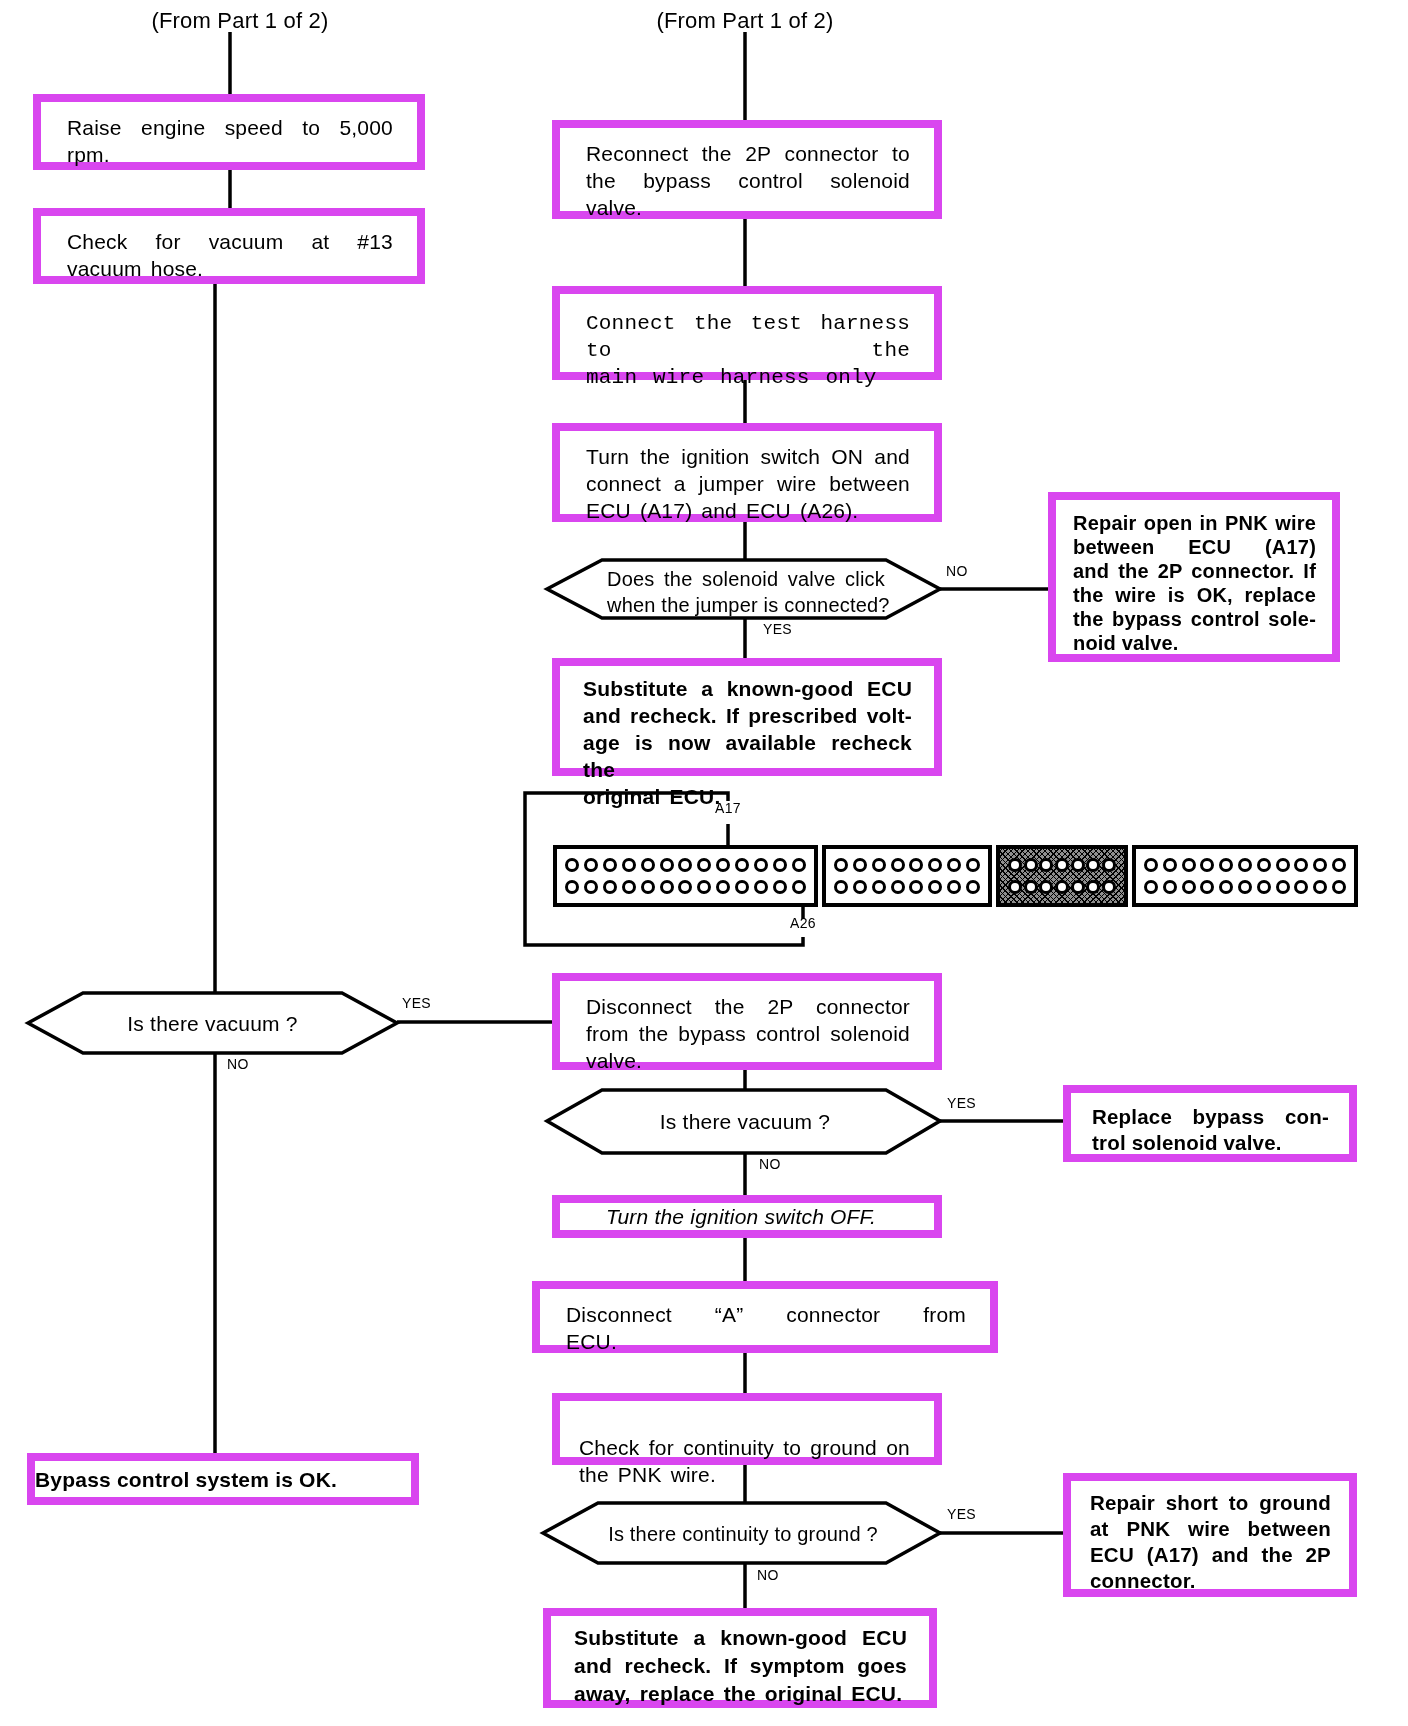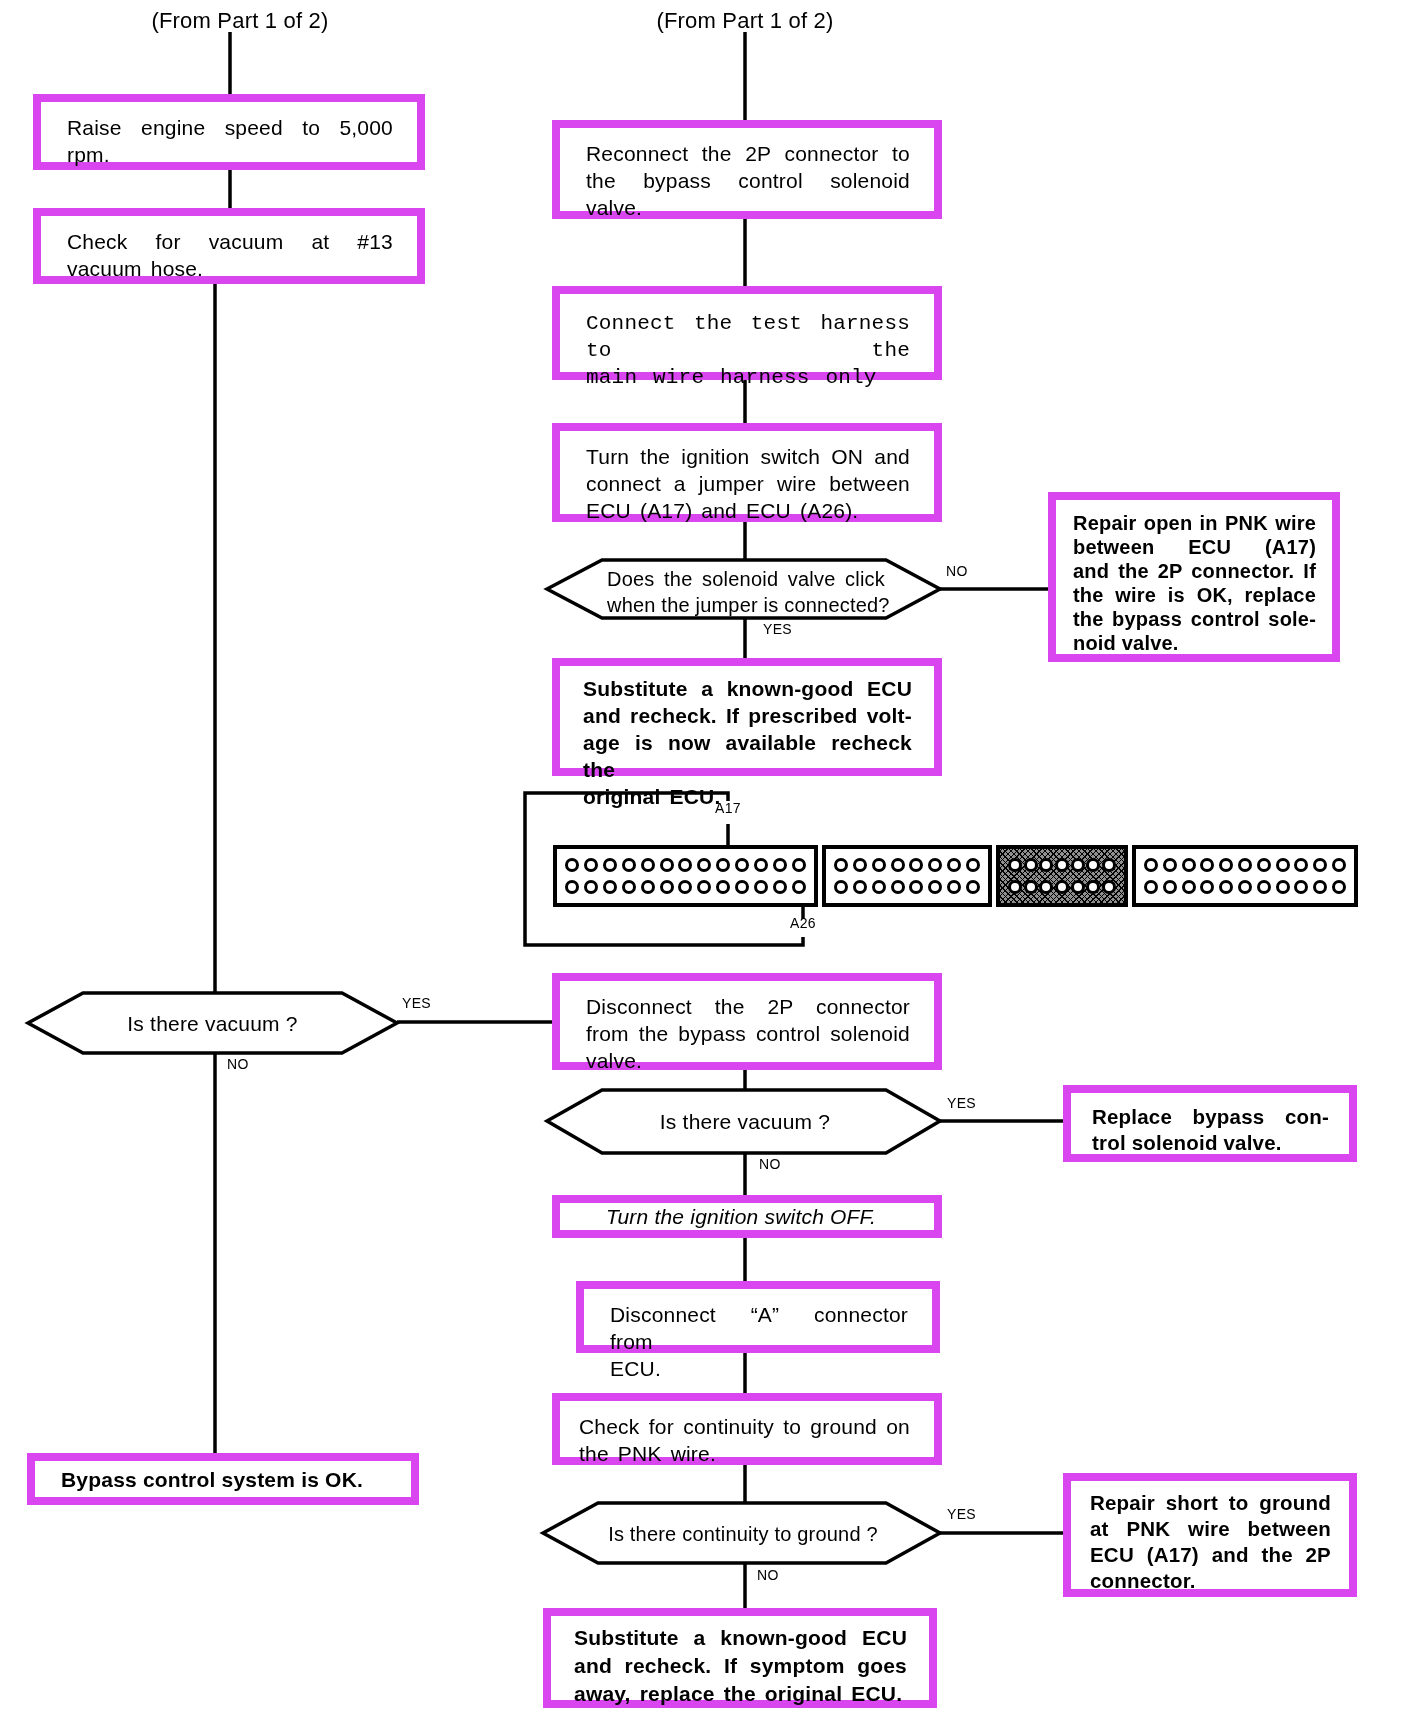--- a/index.html
+++ b/index.html
@@ -77,21 +77,21 @@
   <div class="fbox jtext j" style="left:33px;top:208px;width:392px;height:76px;">
     <div class="pad">
         <div class="ln">Check for vacuum at #13</div>
         <div class="ln">vacuum hose.</div>
       </div>
   </div>
   <div class="hextext hexcenter" style="left:60px;top:1011px;width:305px;">Is there vacuum ?</div>
   <div class="lbl" style="left:402px;top:995px;">YES</div>
   <div class="lbl" style="left:227px;top:1056px;">NO</div>
   <div class="fbox bold" style="left:27px;top:1453px;width:392px;height:52px;display:flex;align-items:center;">
-    <div style="padding-left:26px;">Bypass control system is OK.</div>
+    <div style="">Bypass control system is OK.</div>
   </div>
 
   <div class="fbox jtext j" style="left:552px;top:120px;width:390px;height:99px;">
     <div class="pad">
         <div class="ln">Reconnect the 2P connector to</div>
         <div class="ln">the bypass control solenoid</div>
         <div class="ln">valve.</div>
       </div>
   </div>
   <div class="fbox jtext j" style="left:552px;top:286px;width:390px;height:94px;">
@@ -238,28 +238,28 @@
       </div>
   </div>
 
   <div class="hextext hexcenter" style="left:600px;top:1109px;width:290px;">Is there vacuum ?</div>
   <div class="lbl" style="left:947px;top:1095px;">YES</div>
   <div class="lbl" style="left:759px;top:1156px;">NO</div>
 
   <div class="fbox" style="left:552px;top:1195px;width:390px;height:43px;display:flex;align-items:center;">
     <div style="padding-left:46px;font-style:italic;">Turn the ignition switch OFF.</div>
   </div>
-  <div class="fbox jtext j" style="left:576px;top:1281px;width:364px;height:72px;">
+  <div class="fbox jtext j" style="left:532px;top:1281px;width:466px;height:72px;">
     <div class="pad">
         <div class="ln">Disconnect “A” connector from</div>
         <div class="ln">ECU.</div>
       </div>
   </div>
   <div class="fbox jtext j" style="left:552px;top:1393px;width:390px;height:72px;">
-    <div class="pad" style="padding-left:19px;">
+    <div class="pad" style="padding-left:19px;margin-top:21px;">
         <div class="ln">Check for continuity to ground on</div>
         <div class="ln">the PNK wire.</div>
       </div>
   </div>
 
   <div class="hextext hexcenter" style="left:598px;top:1521px;width:290px;font-size:20px;">Is there continuity to ground ?</div>
   <div class="lbl" style="left:947px;top:1506px;">YES</div>
   <div class="lbl" style="left:757px;top:1567px;">NO</div>
 
   <div class="fbox bold jtext j" style="left:543px;top:1608px;width:394px;height:100px;line-height:28px;">

